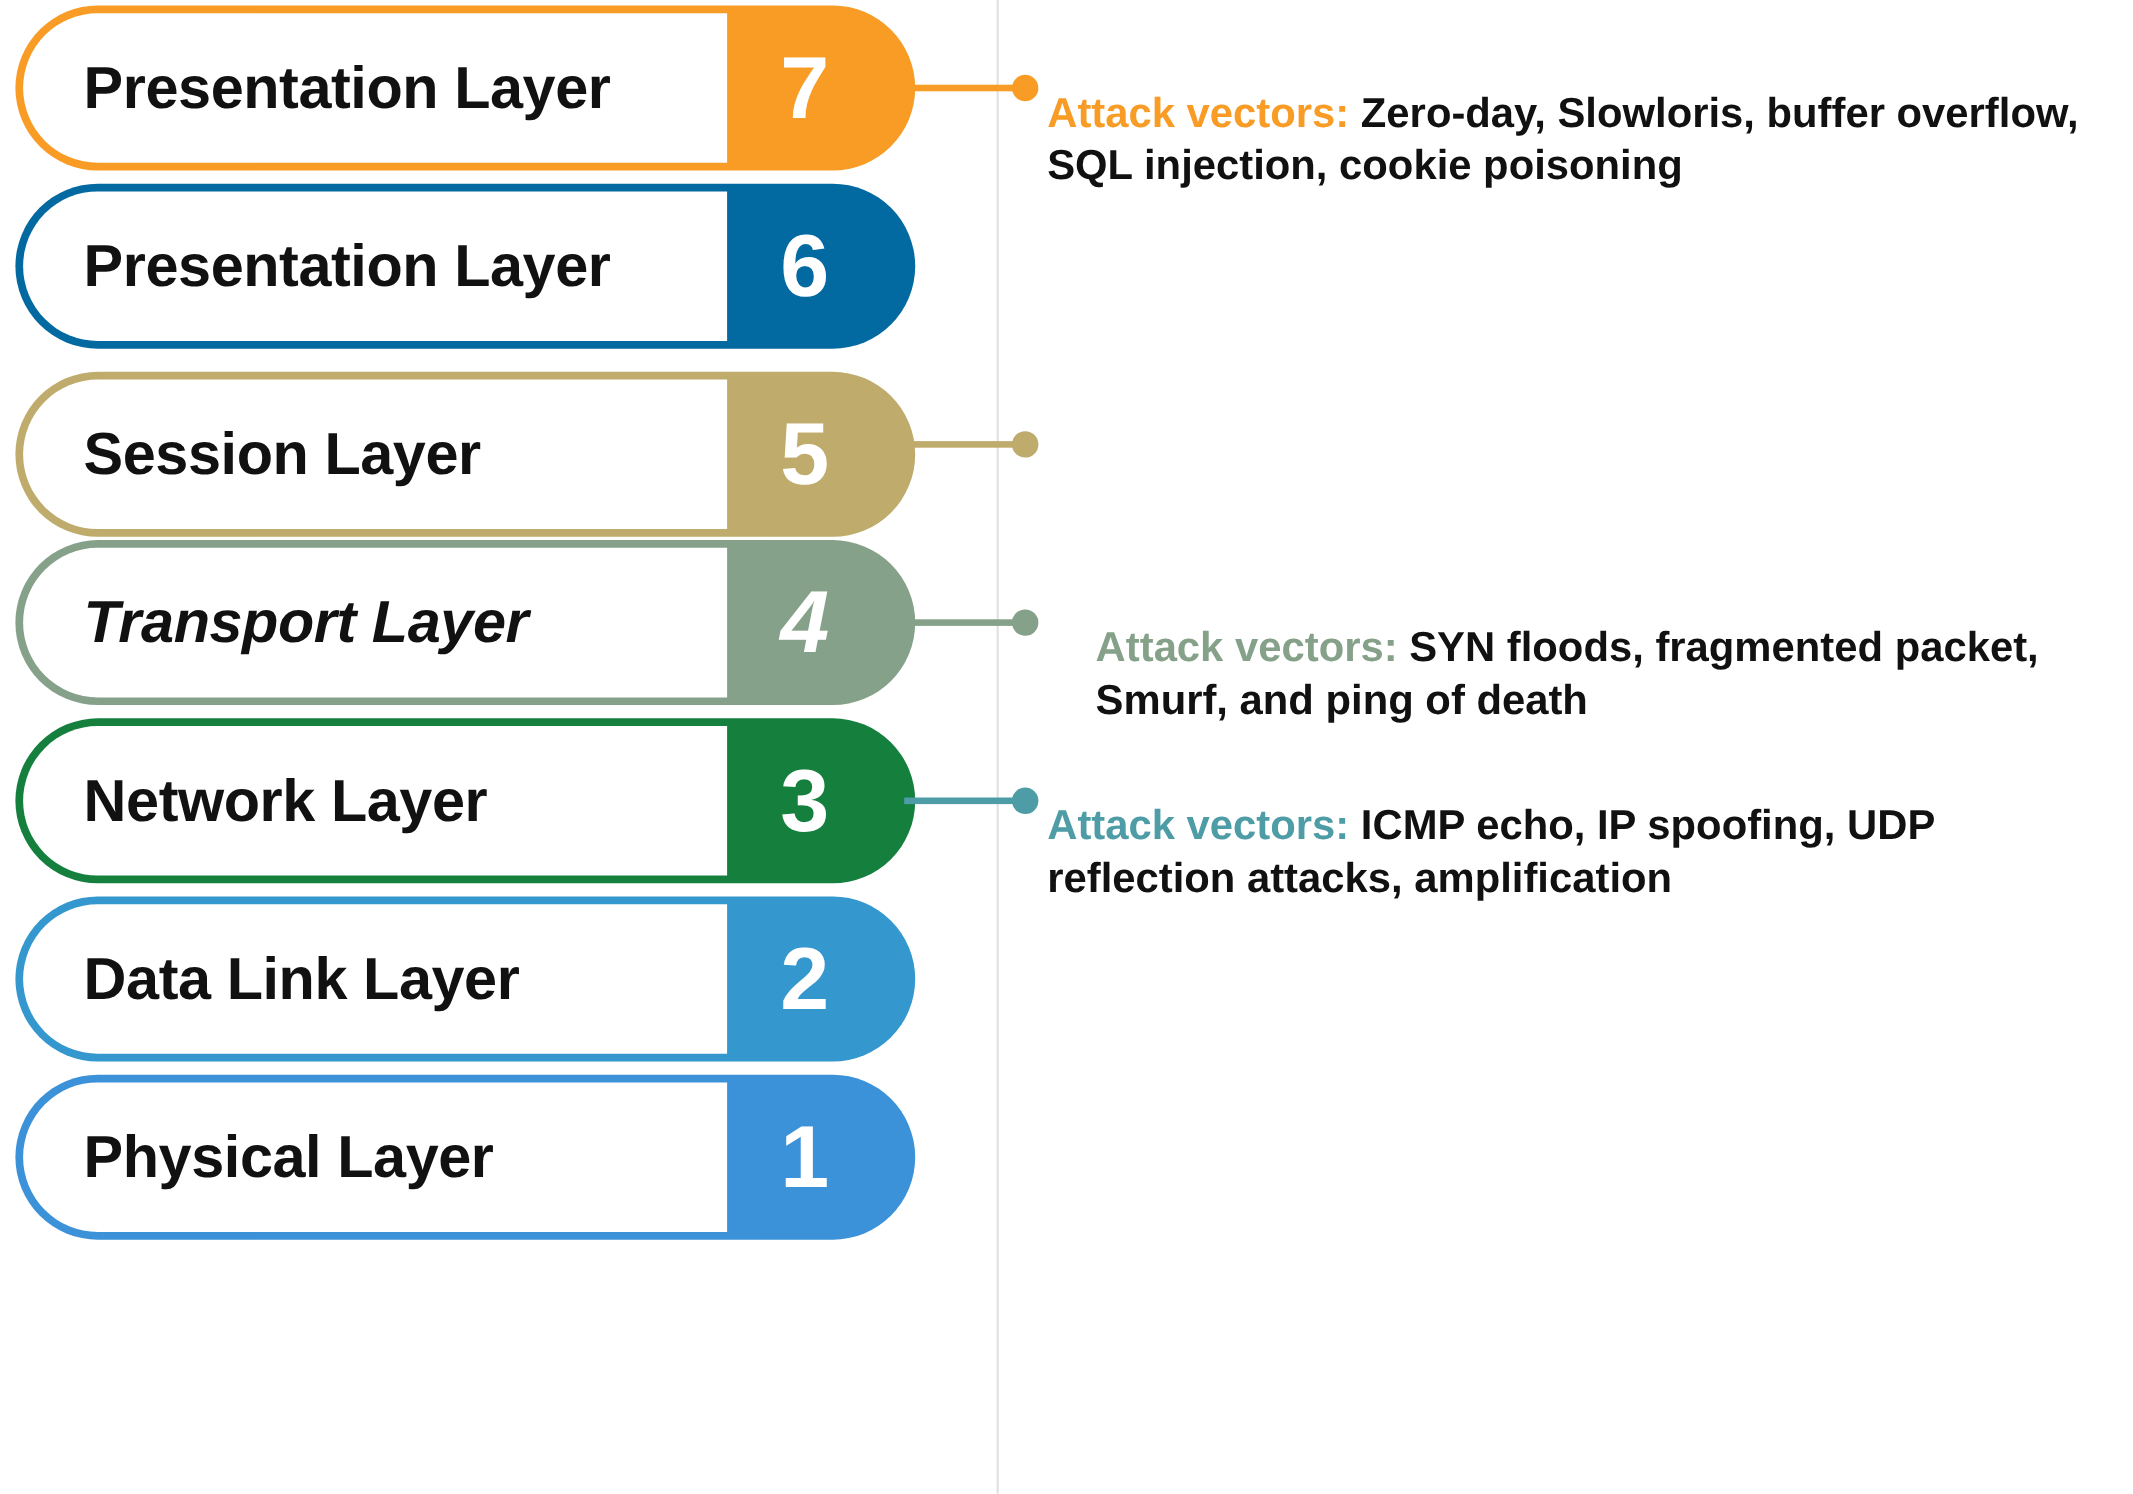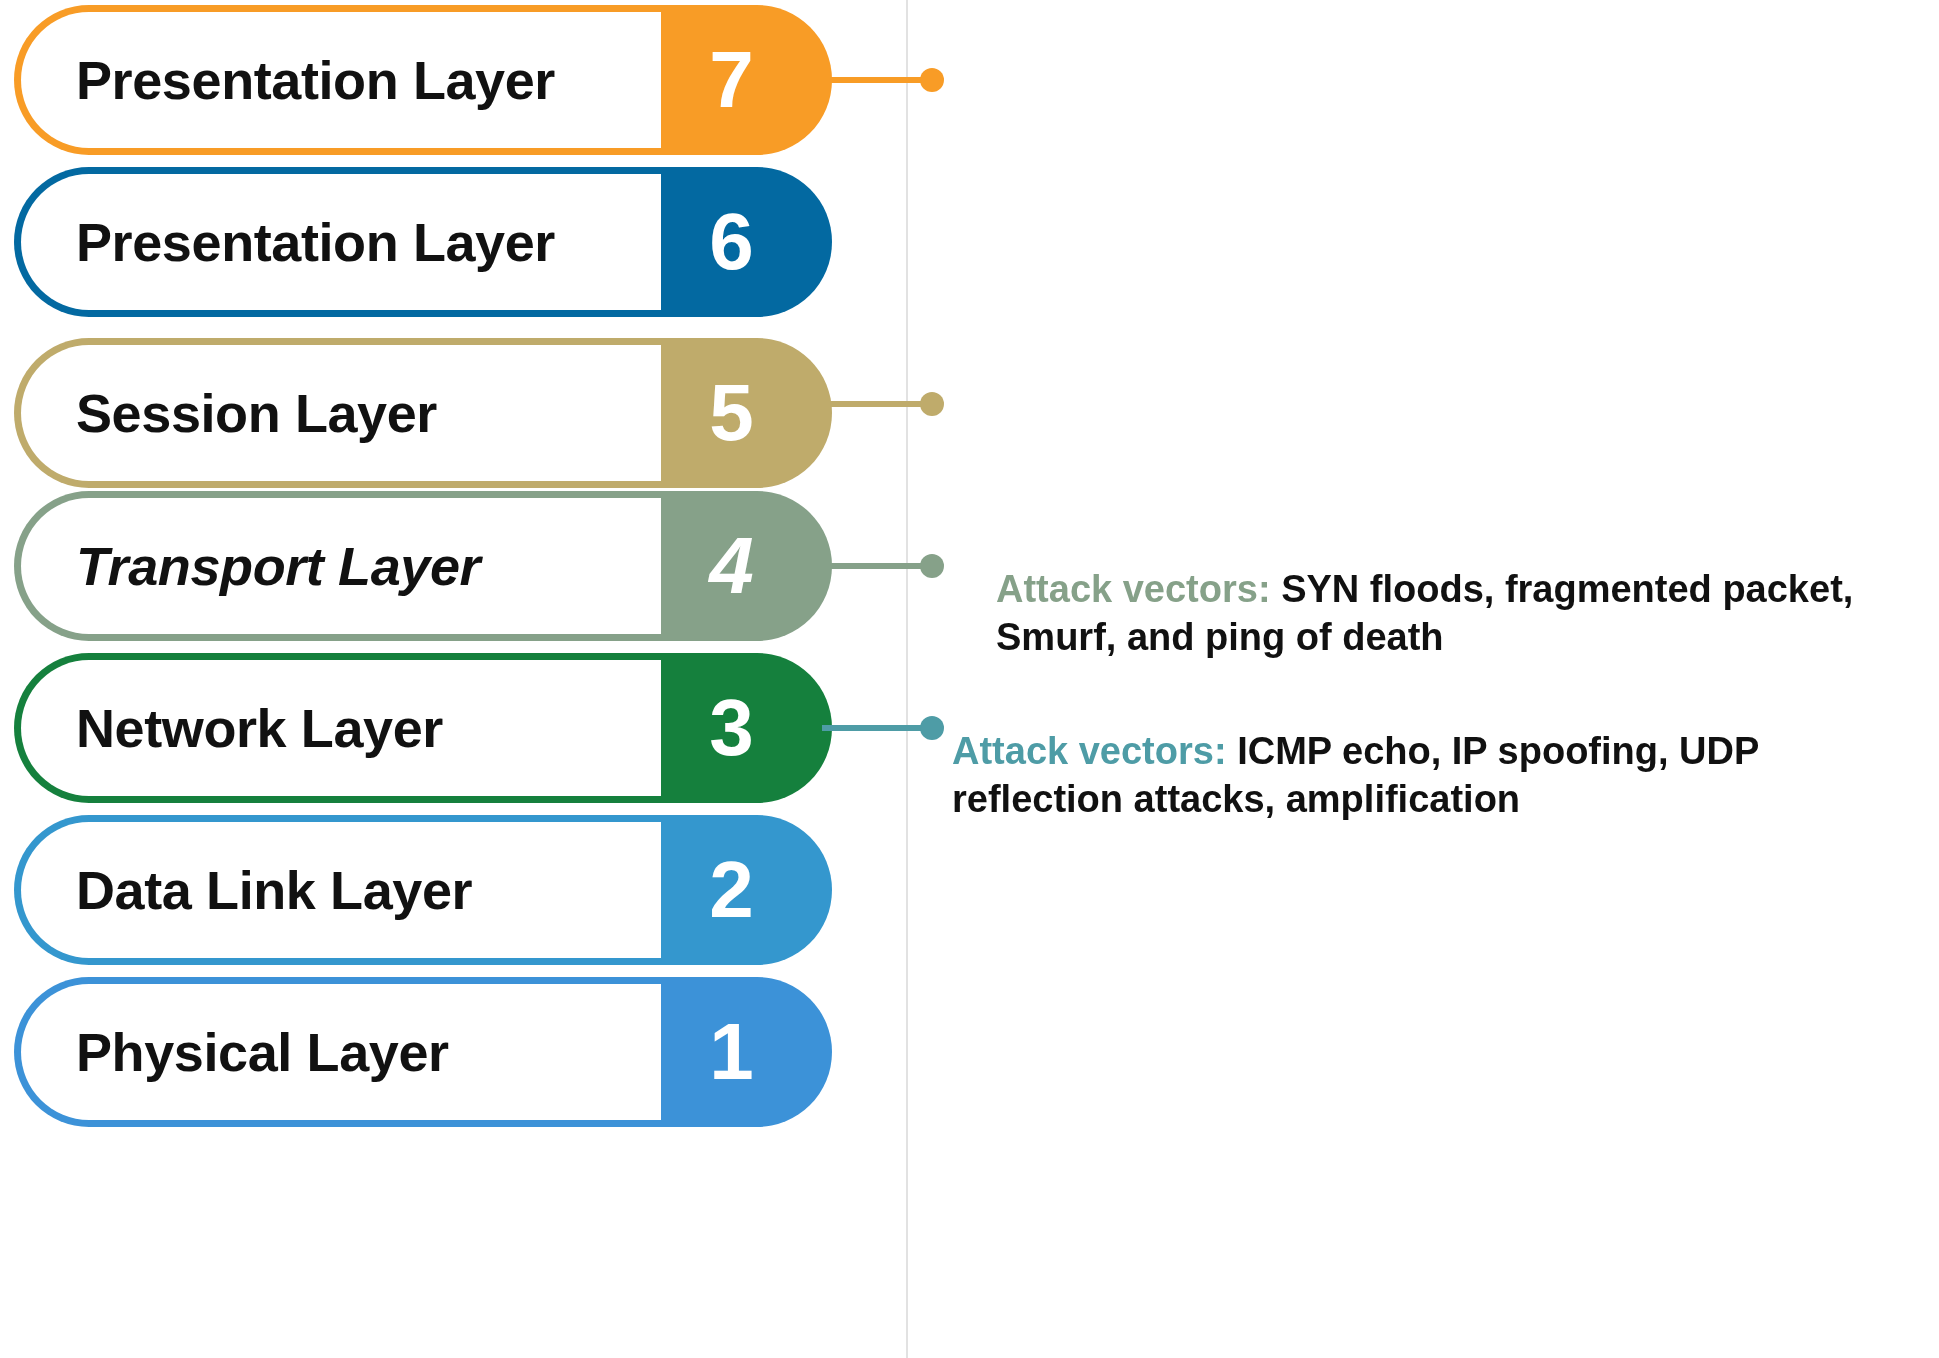--- a/index.html
+++ b/index.html
@@ -91,20 +91,21 @@
 <div class="pill" style="top: 5px; background: rgb(248, 156, 38);">
       <div class="inner">
         <span class="label">Presentation Layer</span>
       </div>
       <div class="numbox">
         <span class="num">7</span>
       </div>
     </div>
     <div class="connector" style="left: 822px; top: 77px; width: 110px; background: rgb(248, 156, 38);"></div>
     <div class="dot" style="left: 920px; top: 68px; background: rgb(248, 156, 38);"></div>
+    <div class="annot" style="top: 80px;"><span class="av" style="color: rgb(248, 156, 38);">Attack vectors:</span> <span>Zero-day, Slowloris, buffer overflow, SQL injection, cookie poisoning</span></div>
     <div class="pill" style="top: 167px; background: #0369a1;">
       <div class="inner">
         <span class="label">Presentation Layer</span>
       </div>
       <div class="numbox">
         <span class="num">6</span>
       </div>
     </div>
     <div class="pill" style="top: 338px; background: rgb(191, 171, 107);">
       <div class="inner">

